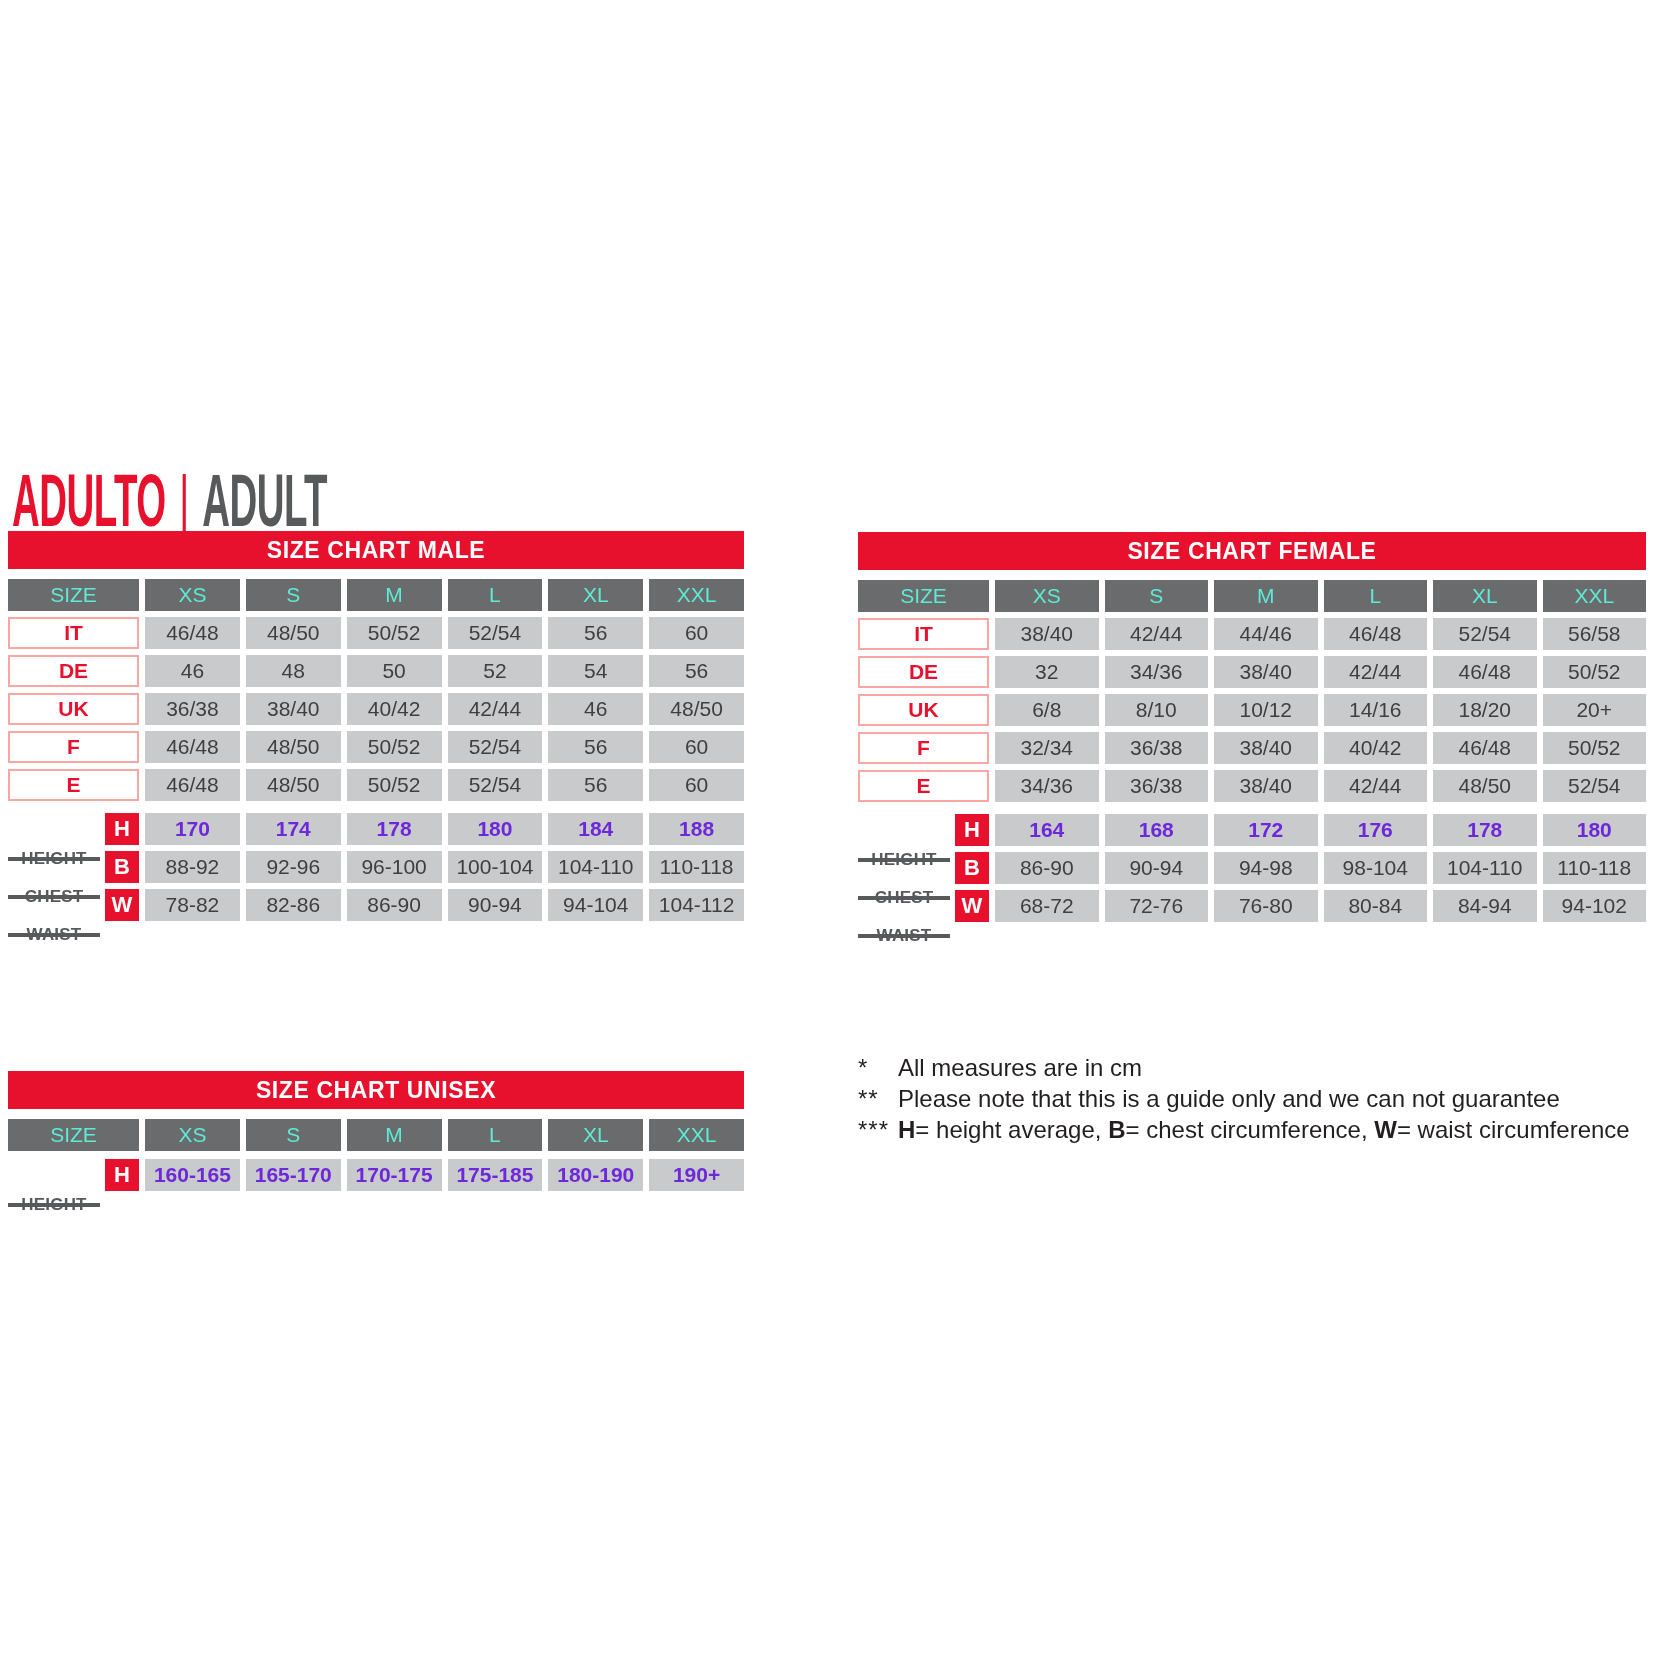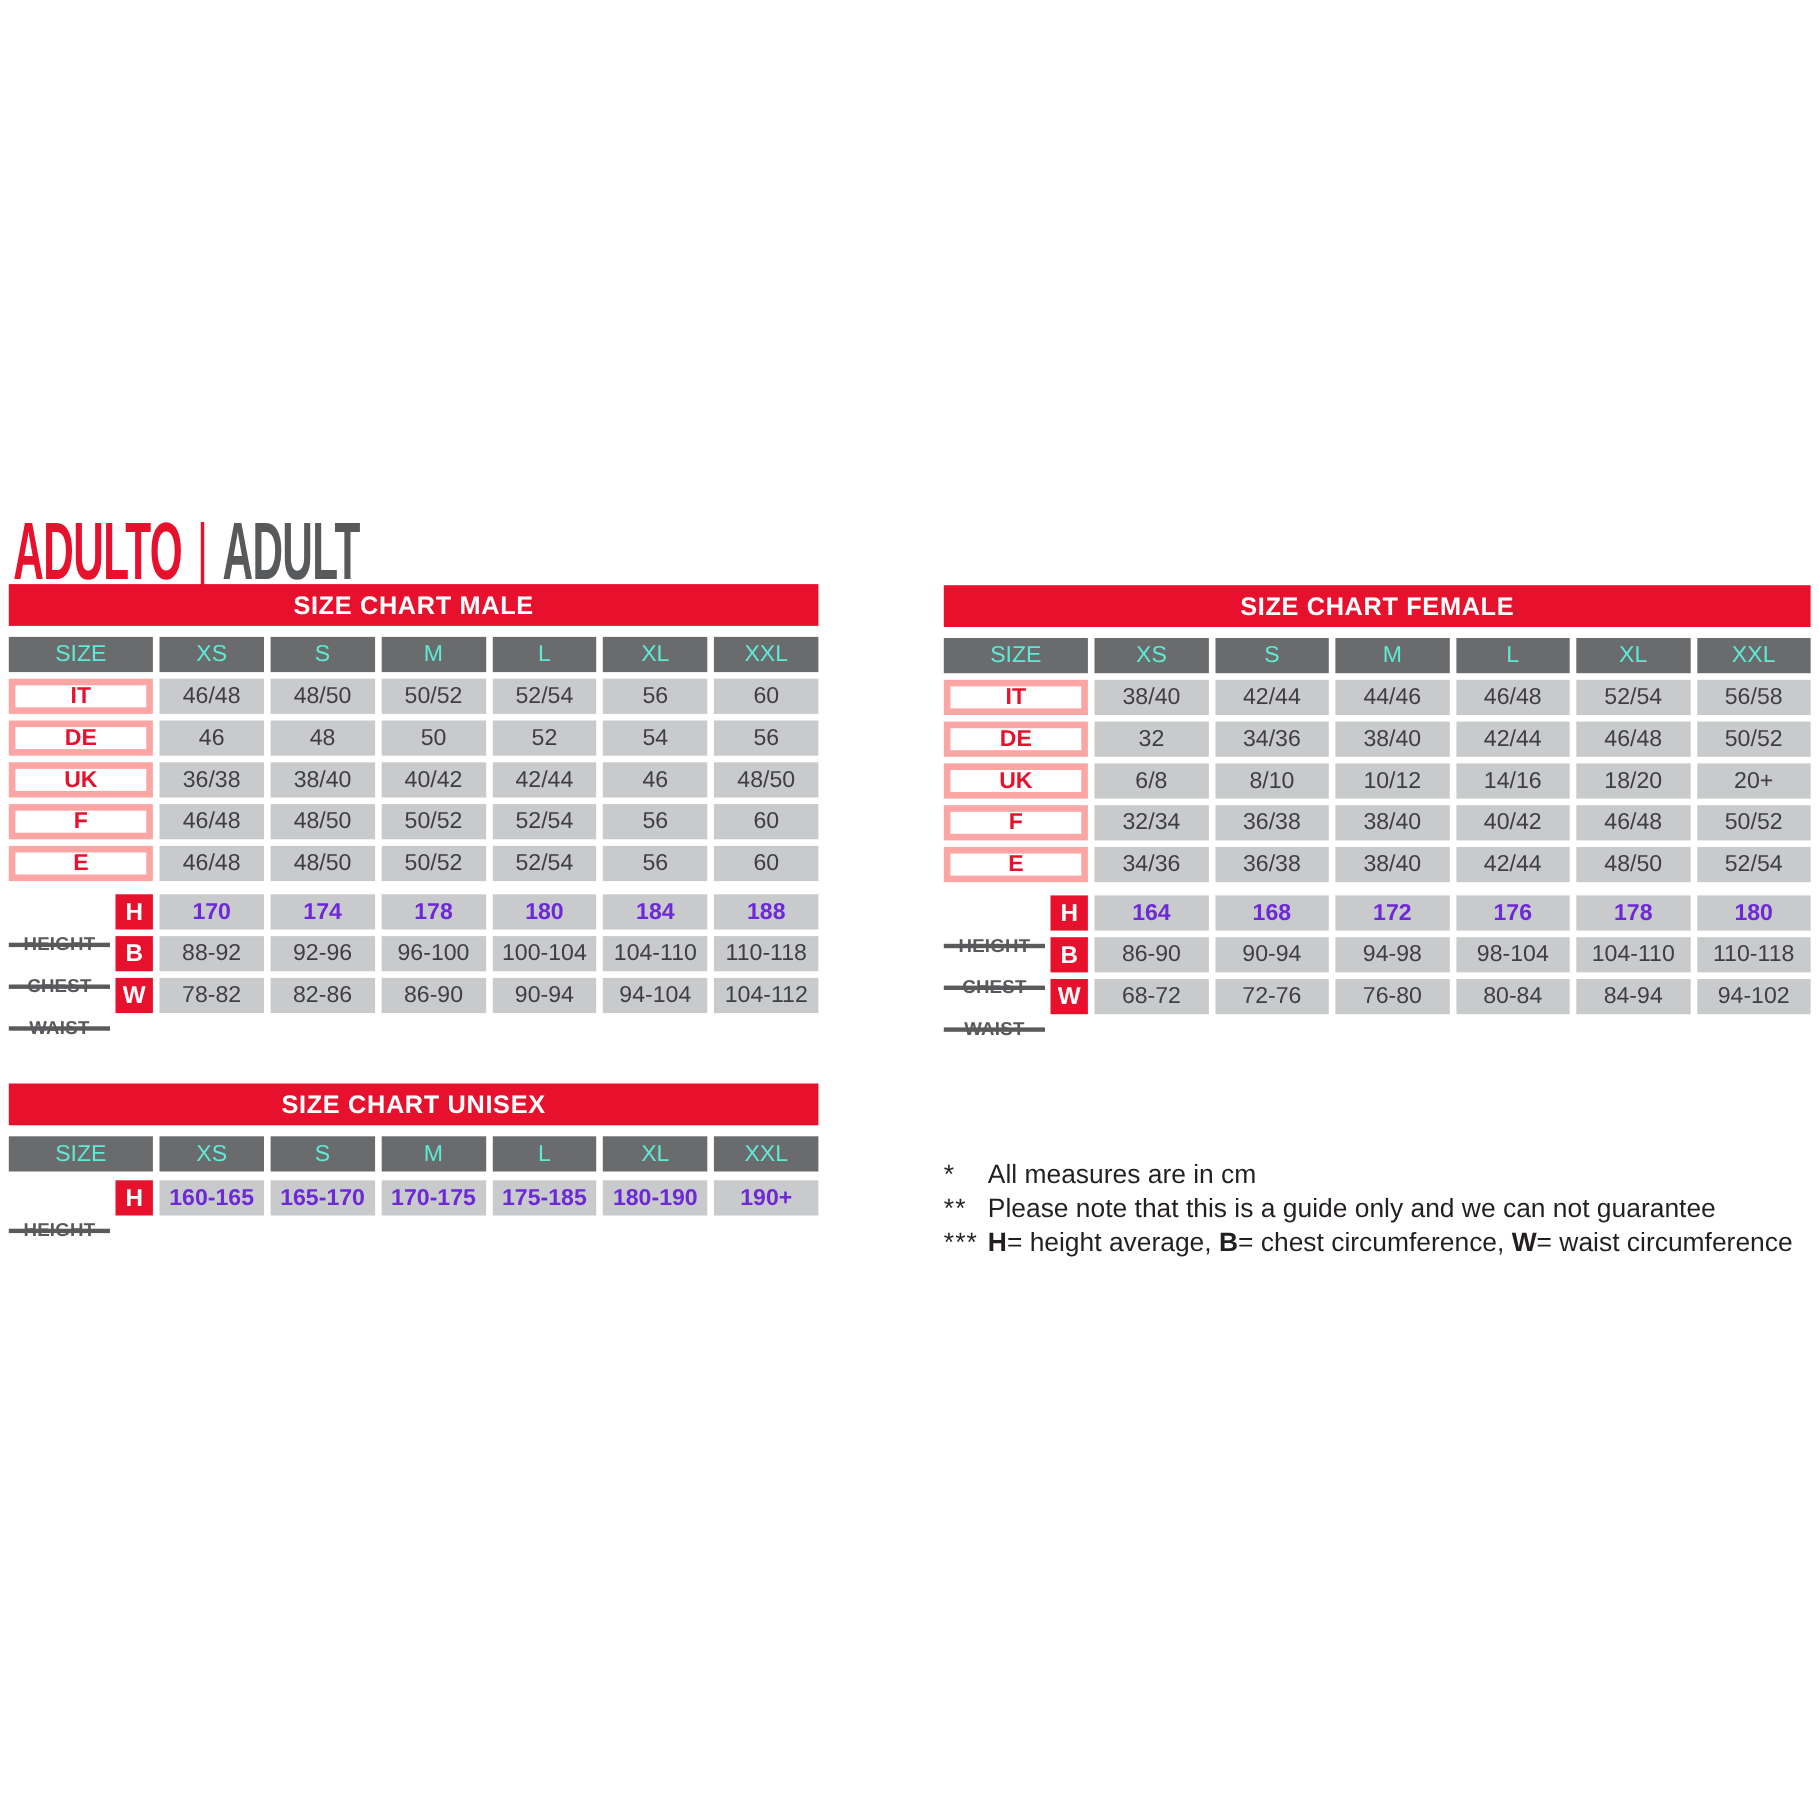--- a/index.html
+++ b/index.html
@@ -16,40 +16,40 @@
     transform:scaleX(0.52); transform-origin:left top; white-space:nowrap;
   }
   .t-red  { color:#E8112D; }
   .t-sep  { color:#E8112D; font-weight:400; position:relative; top:2px; }
   .t-gray { color:#58595B; }
 
   
   .table { position:absolute; }
   .table.male   { left:8px;   top:531px; width:736px; }
   .table.female { left:858px; top:532px; width:788px; }
-  .table.unisex { left:8px;   top:985px; width:736px; }
+  .table.unisex { left:8px;   top:1071px; width:736px; }
 
   .banner {
     height:38px; background:#E8112D; color:#ffffff;
     font-weight:bold; font-size:23px; letter-spacing:0.6px;
     display:flex; align-items:center; justify-content:center;
   }
   .tgrid {
     display:grid; grid-template-columns:131px repeat(6, 1fr);
     column-gap:6px; row-gap:6px; margin-top:10px;
   }
   .tgrid.measure { margin-top:12px; }
   .tgrid.measure.compact { margin-top:8px; }
 
   .cell { height:32px; display:flex; align-items:center; justify-content:center; box-sizing:border-box; }
   .hdr  { background:#6A6B6D; color:#5eead4; font-size:21px; }
   .data { background:#C9CACB; color:#3F3F41; font-size:21px; }
   .data.bold { font-weight:bold; color:#6d28d9; }
   .labelbox {
-    background:#ffffff; border:6px solid #fca5a5;
+    background:#ffffff; border:2px solid #fca5a5;
     color:#E8112D; font-weight:bold; font-size:21px;
   }
   .mwrap { display:flex; gap:5px; height:32px; }
   .mlabel {
     flex:1; background:#ffffff; border:2px solid #595A5C; box-sizing:border-box;
     color:#58595B; font-weight:bold; font-size:17px; letter-spacing:0.2px;
     display:flex; align-items:center; justify-content:center;margin-top:44px;
   }
   .badge {
     width:34px; flex:none; background:#E8112D; color:#ffffff;

